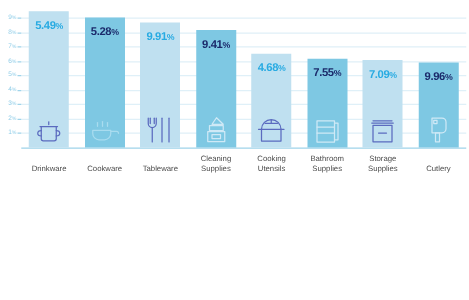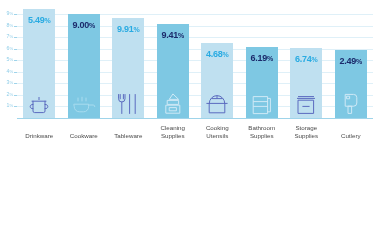--- a/index.html
+++ b/index.html
@@ -121,21 +121,21 @@
               <path d="M6 6.2 v9.8 a1.6 1.6 0 0 0 1.6 1.6 h8.8 a1.6 1.6 0 0 0 1.6 -1.6 V6.2"></path>
               <path d="M6 9.4 c-2 0 -2.8 1 -2.8 2.2 s0.9 2.1 2.8 2.1"></path>
               <path d="M18 9.4 c2 0 2.8 1 2.8 2.2 s-0.9 2.1 -2.8 2.1"></path>
             </g>
           </svg>
         </div>
       </div>
       <div class="cat" style="left: 0px; width: 44.5px;">Drinkware</div>
       <div class="bar dark" style="left: 50.5075px; width: 32.485px; height: 103.776px; bottom: 22px;">
         <div class="fill"></div>
-        <div class="value" style="top: 7px;"><span>9.00</span><span class="pct">%</span></div>
+        <div class="value" style="top: 7px;"><span>5.28</span><span class="pct">%</span></div>
         <div class="icon">
           <svg width="26" height="20" viewBox="0 0 26 20">
             <g fill="none" stroke="#a9dcef" stroke-width="1" stroke-linecap="round" stroke-linejoin="round">
               <path d="M7 3 v3"></path>
               <path d="M11 2.2 v3.8"></path>
               <path d="M15 3 v3"></path>
               <path d="M3.2 9.2 h14.4 v2.6 a5 5 0 0 1 -5 5 h-4.4 a5 5 0 0 1 -5 -5 z"></path>
               <path d="M17.6 10 h4.6 a1.6 1.6 0 0 1 1.6 1.6"></path>
             </g>
           </svg>
@@ -187,53 +187,53 @@
               <path d="M1.8 8.4 h20.4"></path>
               <path d="M4.2 8.4 v9.4 h15.6 v-9.4"></path>
             </g>
           </svg>
         </div>
       </div>
       <div class="cat" style="left: 178px; width: 44.5px;">Cooking
 Utensils</div>
       <div class="bar dark" style="left: 228.507px; width: 32.485px; height: 71.3745px; bottom: 22px;">
         <div class="fill"></div>
-        <div class="value" style="top: 7px;"><span>6.19</span><span class="pct">%</span></div>
+        <div class="value" style="top: 7px;"><span>7.55</span><span class="pct">%</span></div>
         <div class="icon">
           <svg width="22" height="20" viewBox="0 0 22 20">
             <g fill="none" stroke="#cfe9f6" stroke-width="1" stroke-linecap="round" stroke-linejoin="round">
               <path d="M2.6 1.6 h14 v17 h-14 z"></path>
               <path d="M2.6 6.6 h14"></path>
               <path d="M2.6 11.4 h14"></path>
               <path d="M16.6 3.4 h2.8 v13.4 h-2.8"></path>
             </g>
           </svg>
         </div>
       </div>
       <div class="cat" style="left: 222.5px; width: 44.5px;">Bathroom
 Supplies</div>
       <div class="bar light" style="left: 273.007px; width: 32.485px; height: 70.452px; bottom: 22px;">
         <div class="fill"></div>
-        <div class="value" style="top: 7px;"><span>6.74</span><span class="pct">%</span></div>
+        <div class="value" style="top: 7px;"><span>7.09</span><span class="pct">%</span></div>
         <div class="icon">
           <svg width="22" height="20" viewBox="0 0 22 20">
             <g fill="none" stroke="#5b6bbf" stroke-width="1" stroke-linecap="round" stroke-linejoin="round">
               <path d="M3.4 1.6 h15.2"></path>
               <path d="M2.4 3.4 h17.2"></path>
               <path d="M3.4 5.2 h15.2 v13.2 h-15.2 z"></path>
               <path d="M7.8 11.4 h6.4"></path>
             </g>
           </svg>
         </div>
       </div>
       <div class="cat" style="left: 267px; width: 44.5px;">Storage
 Supplies</div>
       <div class="bar dark" style="left: 317.507px; width: 32.485px; height: 67.8px; bottom: 22px;">
         <div class="fill"></div>
-        <div class="value" style="top: 7px;"><span>2.49</span><span class="pct">%</span></div>
+        <div class="value" style="top: 7px;"><span>9.96</span><span class="pct">%</span></div>
         <div class="icon">
           <svg width="18" height="22" viewBox="0 0 18 22">
             <g fill="none" stroke="#cfe9f6" stroke-width="1" stroke-linecap="round" stroke-linejoin="round">
               <path d="M3.6 1.4 h8 a3.2 3.2 0 0 1 3.2 3.2 v5.4 a3.2 3.2 0 0 1 -3.2 3.2 h-8 z"></path>
               <rect x="5" y="3.2" width="2.6" height="2.6"></rect>
               <path d="M6.4 13.2 h3.2 v7.2 h-3.2 z"></path>
             </g>
           </svg>
         </div>
       </div>

